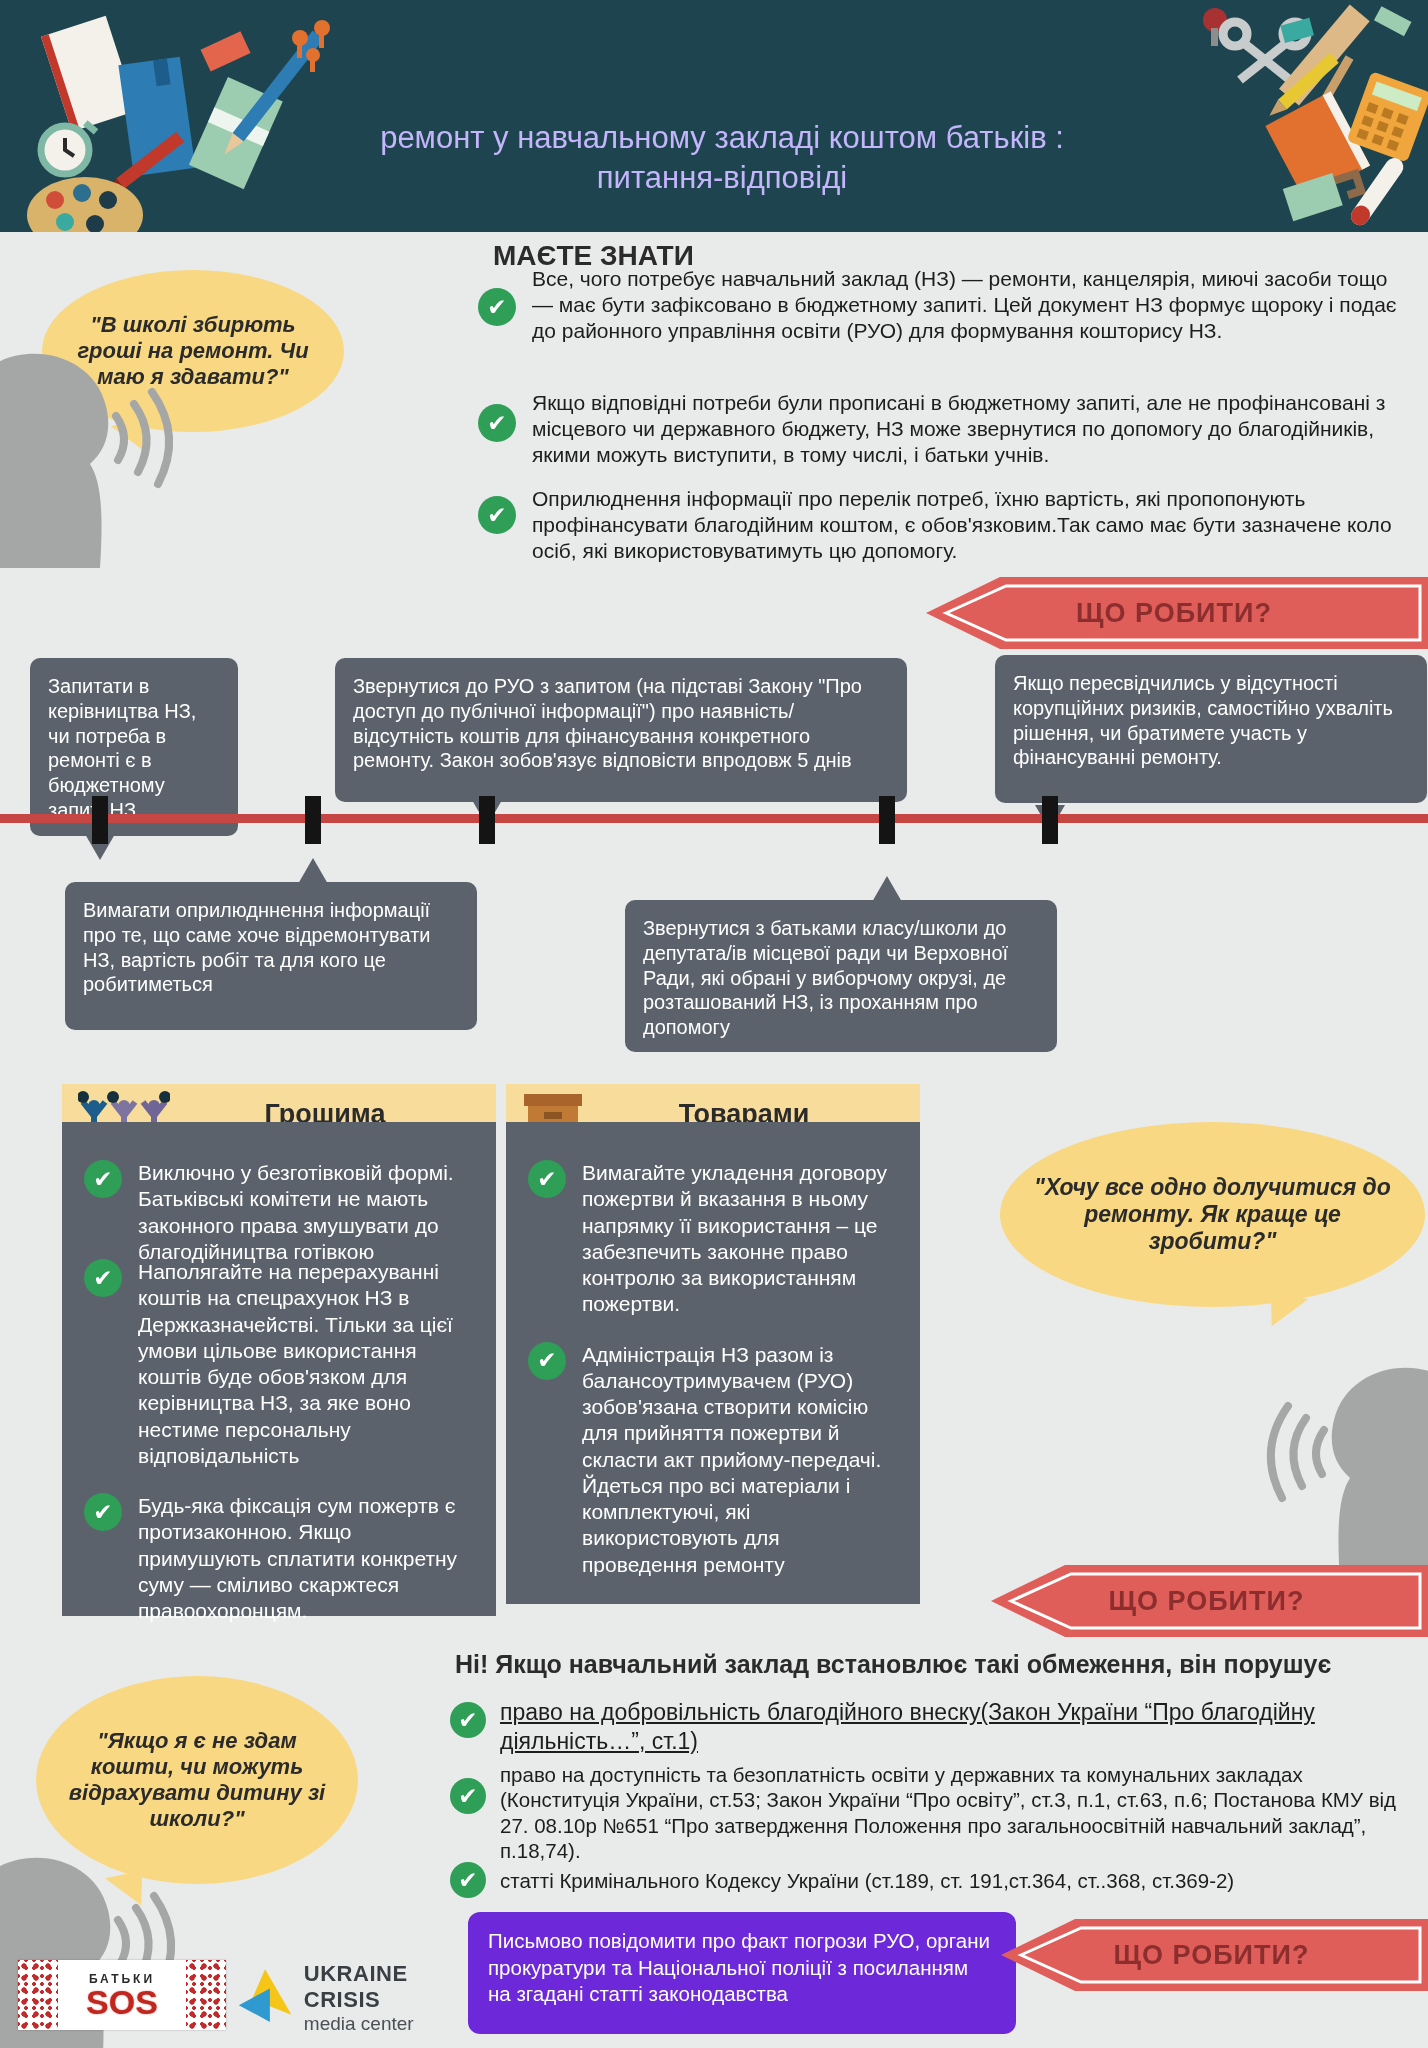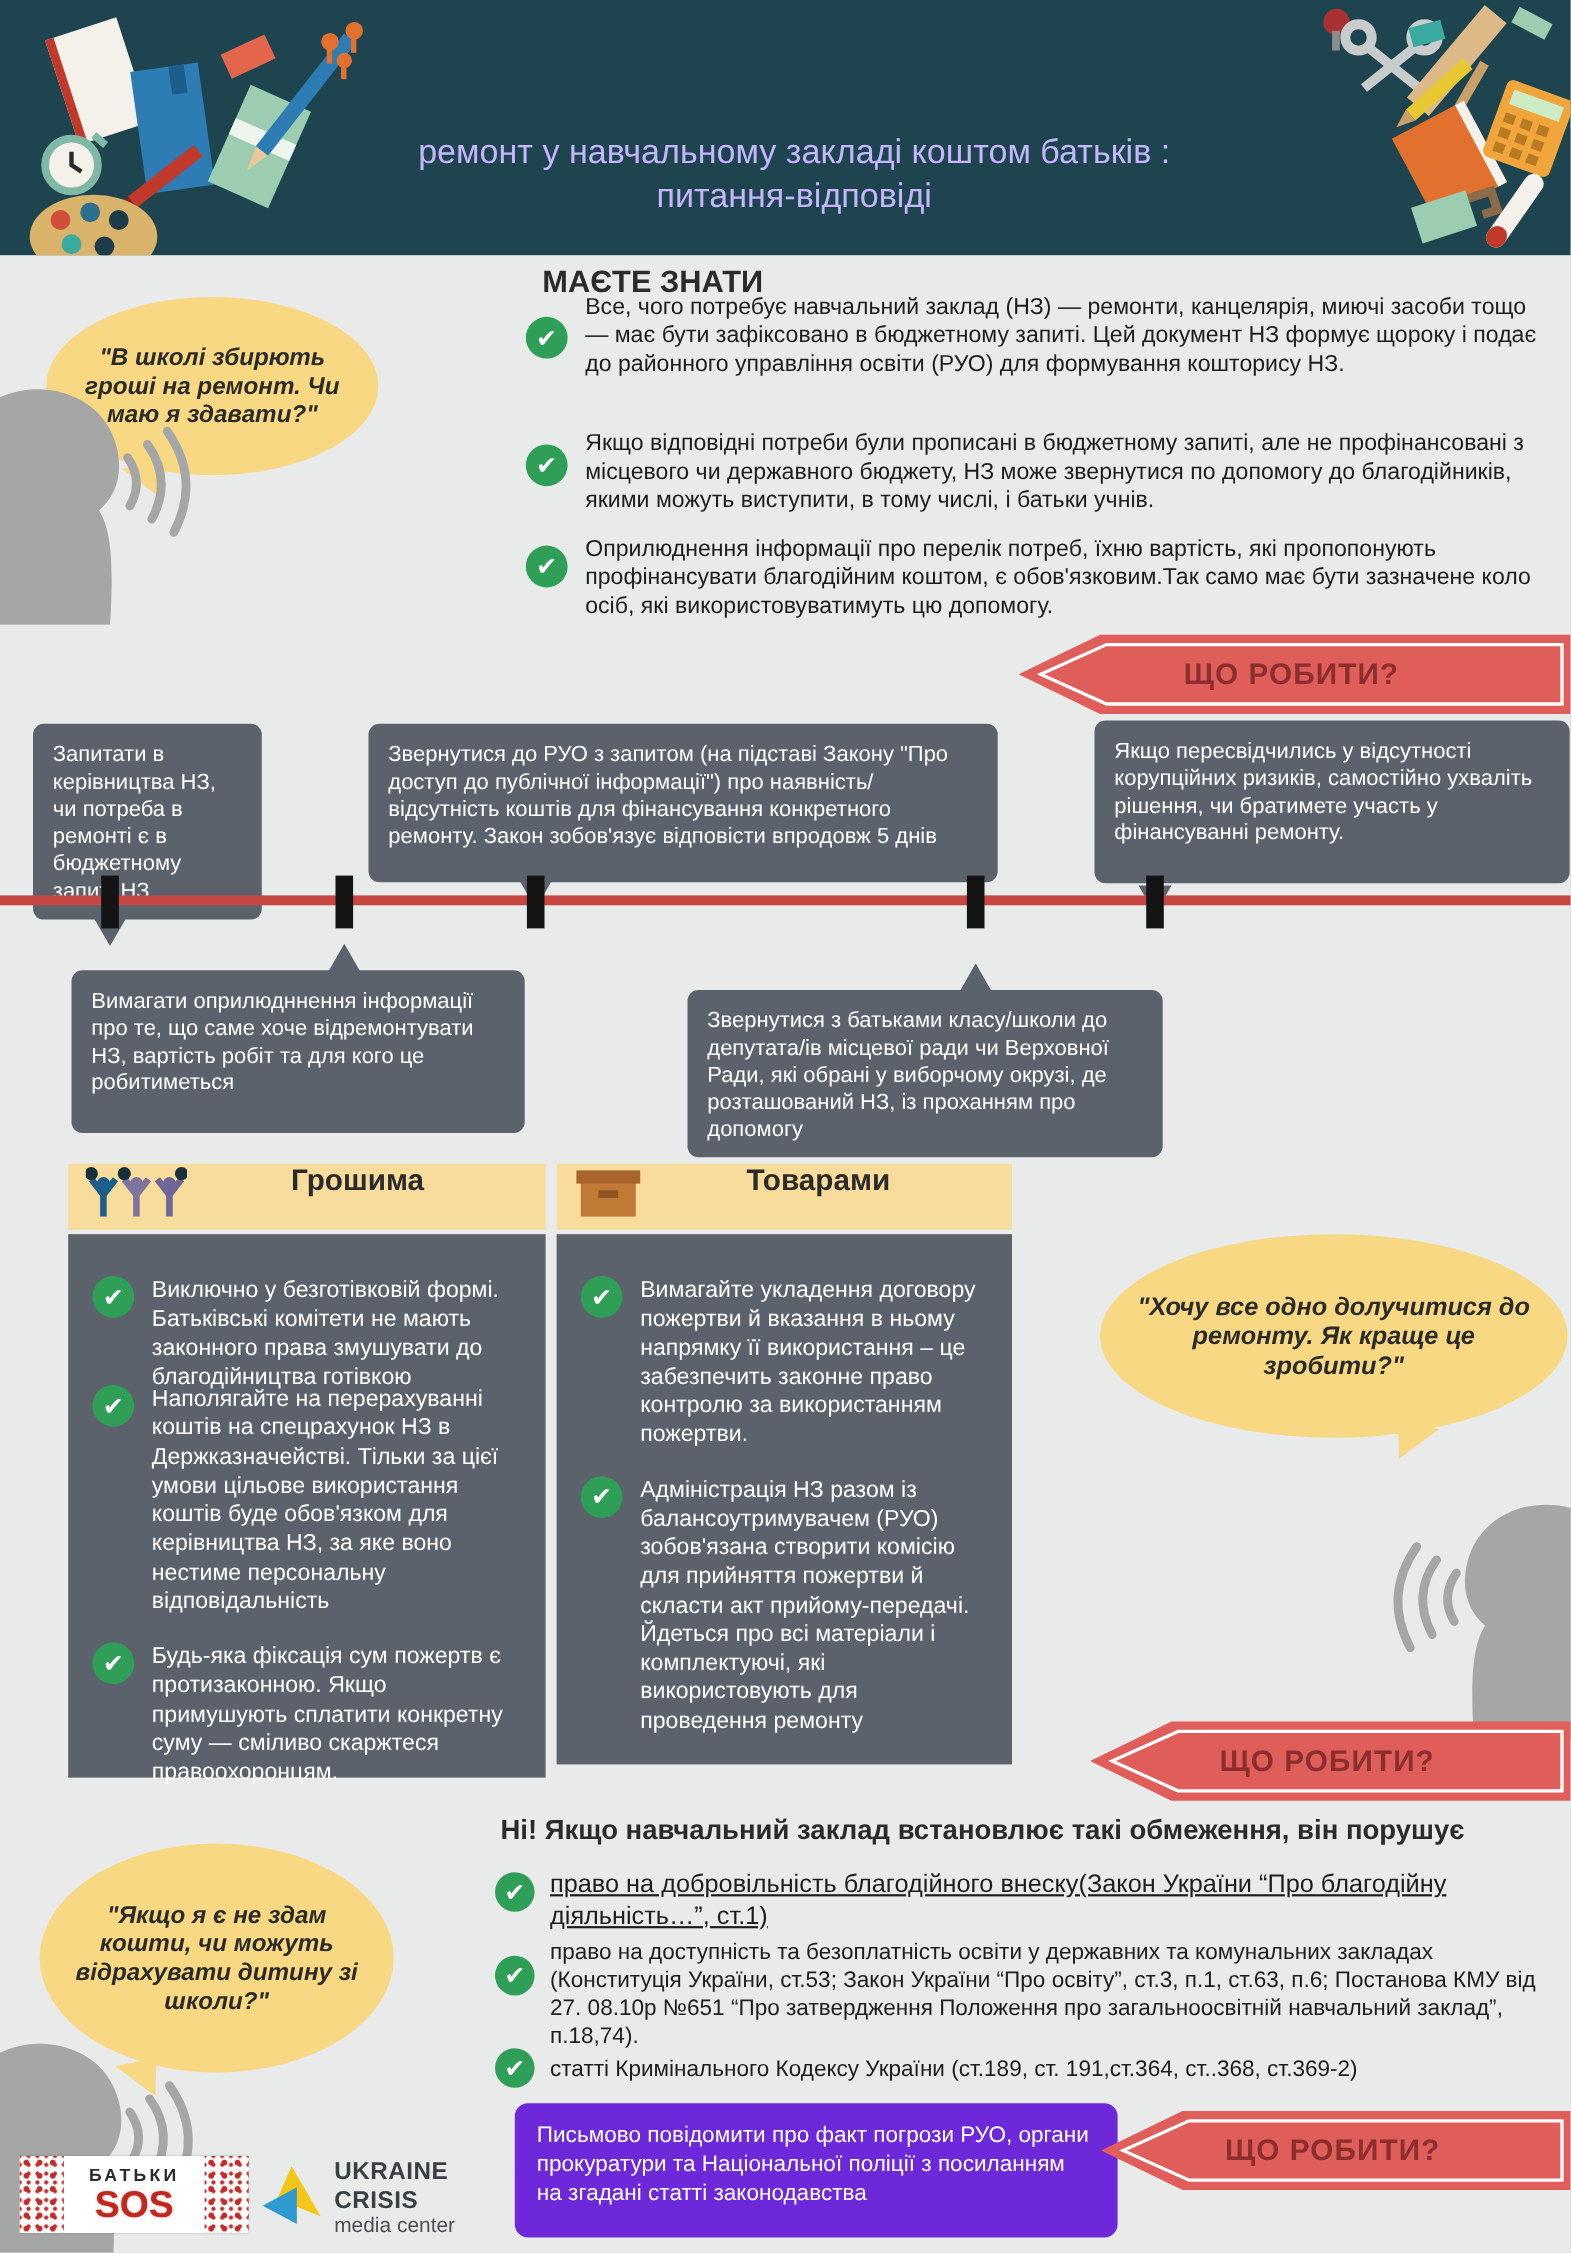--- a/index.html
+++ b/index.html
@@ -38,40 +38,40 @@
                color:#8c2e2e;font-weight:bold;font-size:27px;letter-spacing:1px;}
   
   .tl-line{position:absolute;left:0;top:814px;width:1428px;height:9px;background:#c54643;}
   .tick{position:absolute;top:796px;width:16px;height:48px;background:#141414;}
   .gbox{position:absolute;background:#5b626b;border-radius:10px;color:#fff;
         padding:16px 18px;font-size:20px;line-height:1.24;box-sizing:border-box;overflow:hidden;}
   .tailblk{position:absolute;width:0;height:0;border-style:solid;}
   .td{border-width:26px 15px 0 15px;border-color:#5b626b transparent transparent transparent;}
   .tu{border-width:0 15px 26px 15px;border-color:transparent transparent #5b626b transparent;}
   
-  .card-header{position:absolute;background:#f8dc9b;display:flex;
-               padding:0 16px;box-sizing:border-box;}
+  .card-header{position:absolute;background:#f8dc9b;display:flex;align-items:center;
+               padding:0 16px;box-sizing:border-box;margin-top:26px;}
   .card-title{flex:1;text-align:center;font-weight:bold;font-size:27px;color:#2b2b2b;}
   .card-body{position:absolute;background:#5b626b;box-sizing:border-box;padding:26px 0 10px 0;}
   .citem{display:flex;gap:16px;padding:12px 22px;color:#fff;font-size:21px;line-height:1.25;}
   .citem .chk{flex:0 0 38px;width:38px;height:38px;border-radius:50%;background:#2f9e57;color:#fff;
               display:flex;align-items:center;justify-content:center;font-size:23px;font-weight:bold;}
   .overlap{margin-top:-30px;}
   
   .action-box{position:absolute;background:#6d28d9;border-radius:12px;color:#fff;
               padding:16px 20px;font-size:20.5px;line-height:1.3;box-sizing:border-box;}
   
   .sos-card{position:absolute;left:18px;top:1960px;width:208px;height:70px;background:#fff;
             display:flex;align-items:stretch;box-shadow:0 0 2px rgba(0,0,0,.25);}
   .embroidery{width:40px;
      background-image:radial-gradient(#c22b2b 2.4px, transparent 3px),
                       radial-gradient(#c22b2b 1.6px, transparent 2.2px);
      background-size:12px 12px,8px 8px;background-position:0 0,4px 4px;background-color:#fff;}
   .sos-center{flex:1;display:flex;flex-direction:column;align-items:center;justify-content:center;}
-  .sos-top{font-size:16px;font-weight:bold;letter-spacing:3px;color:#2a2a2a;}
+  .sos-top{font-size:12px;font-weight:bold;letter-spacing:3px;color:#2a2a2a;}
   .sos-main{font-size:34px;font-weight:bold;color:#c0271e;line-height:.95;text-shadow:0 0 2px #e08a84;}
   .ucmc{position:absolute;left:234px;top:1956px;width:250px;height:84px;display:flex;align-items:center;gap:10px;}
   .ucmc-text .l1{font-size:22px;font-weight:bold;color:#3a3f44;letter-spacing:.5px;}
   .ucmc-text .l2{font-size:19px;color:#4a4f54;}
 </style>
 </head>
 <body>
 
 <svg width="0" height="0" style="position:absolute">
   <defs>

